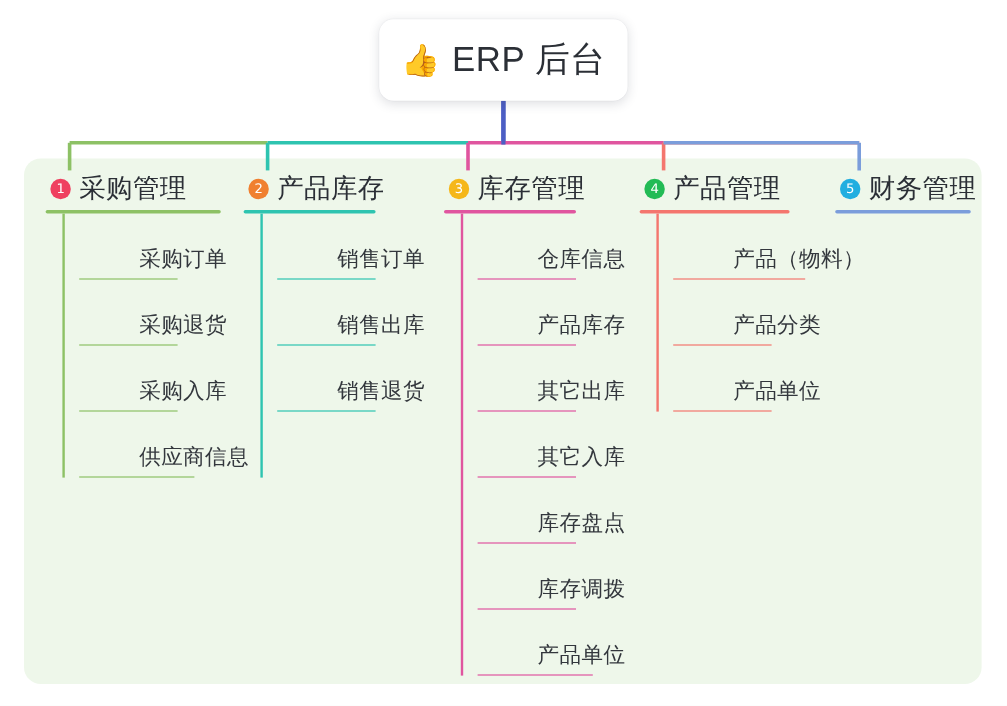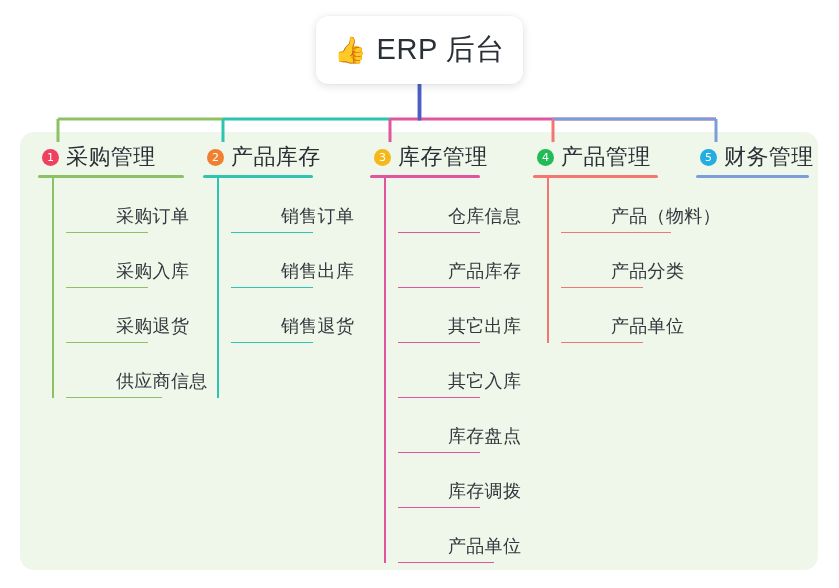--- a/index.html
+++ b/index.html
@@ -177,28 +177,28 @@
           <span class="branch-title">采购管理</span>
         </div>
         <div class="branch-underline" style="background: rgb(141, 193, 101); width: 146px;"></div>
         <div class="leaf-list">
           <div class="leaf-spine" style="background: rgb(141, 193, 101); height: 220px;"></div>
           <div class="leaf">
             <div class="leaf-label">采购订单</div>
             <div class="leaf-rule" style="background: rgb(141, 193, 101); width: 82px;"></div>
           </div>
           <div class="leaf">
+            <div class="leaf-label">采购退货</div>
+            <div class="leaf-rule" style="background: rgb(141, 193, 101); width: 82px;"></div>
+          </div>
+          <div class="leaf">
             <div class="leaf-label">采购入库</div>
             <div class="leaf-rule" style="background: rgb(141, 193, 101); width: 82px;"></div>
           </div>
           <div class="leaf">
-            <div class="leaf-label">采购退货</div>
-            <div class="leaf-rule" style="background: rgb(141, 193, 101); width: 82px;"></div>
-          </div>
-          <div class="leaf">
             <div class="leaf-label">供应商信息</div>
             <div class="leaf-rule" style="background: rgb(141, 193, 101); width: 96px;"></div>
           </div>
         </div>
       </div>
       <div class="branch" style="left: 203px; width: 110px;">
         <div class="branch-header">
           <span class="badge" style="background: rgb(240, 128, 48);">2</span>
           <span class="branch-title">产品库存</span>
         </div>

